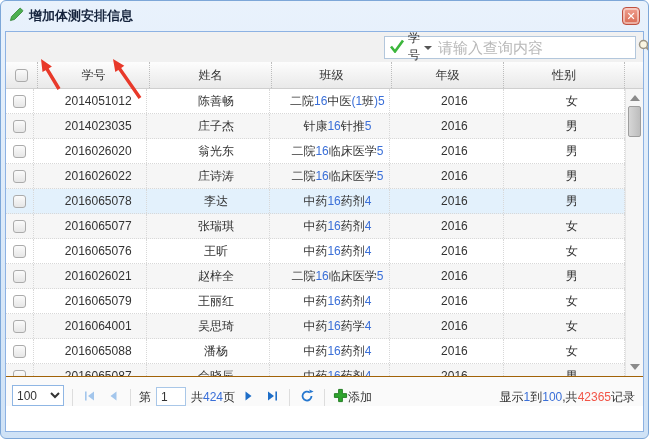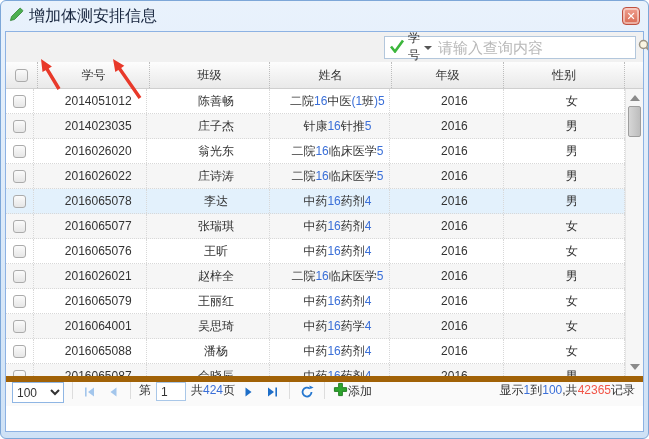--- a/index.html
+++ b/index.html
@@ -6,21 +6,21 @@
     --digit-blue:#3a6fd8; --record-red:#f25548; --annotation-red:#e8392a;
     --selected-row-bg:#e3f1fc;
   }
   *{box-sizing:border-box; margin:0; padding:0;}
   html,body{background:#fff;}
   body{font-family:"Liberation Sans","DejaVu Sans",sans-serif; font-size:12px; color:#333;}
   .window{position:relative; width:649px; height:439px; border:1px solid #7da7d8; border-radius:6px;
           background:linear-gradient(#e9f2fc,#cfe2f6); padding:0 4px 5px 4px; overflow:hidden;}
   
   .titlebar{height:30px; display:flex; align-items:center; padding:0 4px;}
-  .title-text{font-weight:normal; color:#16243d; font-size:16px; margin-left:5px;}
+  .title-text{font-weight:bold; color:#16243d; font-size:13px; margin-left:5px;}
   .close-btn{margin-left:auto; width:18px; height:18px; border:1px solid #bf5140; border-radius:4px;
              background:linear-gradient(#f0a090,#d96a52); color:#fff; font-weight:bold; font-size:11px;
              line-height:16px; text-align:center; cursor:pointer; box-shadow:0 0 0 2px rgba(255,255,255,.45) inset;}
   
   .inner{height:401px; background:#fff; border:1px solid #8db2e3; position:relative;}
   
   .tabstrip{height:25px; background:linear-gradient(#f0f7fe,#dcebf9); border-bottom:1px solid #9ab9e2;
             display:flex; align-items:flex-end; padding-left:3px; gap:4px;}
   .tab{height:22px; line-height:21px; padding:0 13px; border:1px solid #9ab9e2; border-bottom:none;
        border-radius:5px 5px 0 0; background:linear-gradient(#f6fafe,#d8e7f7); color:#15428b; cursor:pointer;}
@@ -49,21 +49,21 @@
             background:linear-gradient(#fbfbfb,#e6e6e6); display:inline-block; cursor:pointer;}
   .num{color:var(--digit-blue);}
   
   .scrollbar{position:absolute; top:27px; right:0; width:18px; height:287px; background:#f6f6f6; border-left:1px solid #e6e6e6;}
   .sb-up,.sb-down{position:absolute; left:4px; width:0; height:0; border-left:5px solid transparent; border-right:5px solid transparent; cursor:pointer;}
   .sb-up{top:6px; border-bottom:6px solid #8a8a8a;}
   .sb-down{bottom:6px; border-top:6px solid #8a8a8a;}
   .sb-thumb{position:absolute; top:17px; left:2px; width:13px; height:31px; border:1px solid #9d9d9d;
             border-radius:2px; background:linear-gradient(90deg,#d6d6d6,#bdbdbd); cursor:grab;}
   
-  .pager{height:30px; background:#fafafa; border-top:6px solid #a16207; display:flex; align-items:flex-start; padding:0 6px; gap:5px;}
+  .pager{height:30px; background:#fafafa; border-top:1px solid #a16207; display:flex; align-items:flex-end; padding:0 6px; gap:5px;}
   .pager select{height:21px; width:52px; border:1px solid #8fb6e4; background:#fff; font-size:12px; font-family:inherit; color:#333;}
   .sep{width:1px; height:17px; background:#ddd; margin:0 3px;}
   .pbtn{display:flex; align-items:center; justify-content:center; width:18px; height:20px; cursor:pointer;}
   .page-input{width:30px; height:19px; border:1px solid #a9c7e8; font-size:12px; padding-left:4px; color:#333;}
   .add-btn{display:flex; align-items:center; cursor:pointer; color:#333;}
   .status{margin-left:auto; color:#333; padding-right:2px;}
   .status .n{color:var(--digit-blue);}
   .status .total{color:var(--record-red);}
   .annotations{position:absolute; left:0; top:0; pointer-events:none; z-index:20;}
 </style>
@@ -103,22 +103,22 @@
         </span>
       </div>
     </div>
 
     <div class="grid">
       <div class="grid-header">
         <div class="hcell c-check">
           <span class="checkbox"></span>
         </div>
         <div class="hcell c-id">学号</div>
+        <div class="hcell c-name">姓名</div>
         <div class="hcell c-class">班级</div>
-        <div class="hcell c-name">姓名</div>
         <div class="hcell c-grade">年级</div>
         <div class="hcell c-gender">性别</div>
         <div class="hcell h-filler"></div>
       </div>
       <div class="grid-body">
           <div class="row">
             <div class="cell c-check">
               <span class="checkbox"></span>
             </div>
             <div class="cell c-id">2014051012</div>

